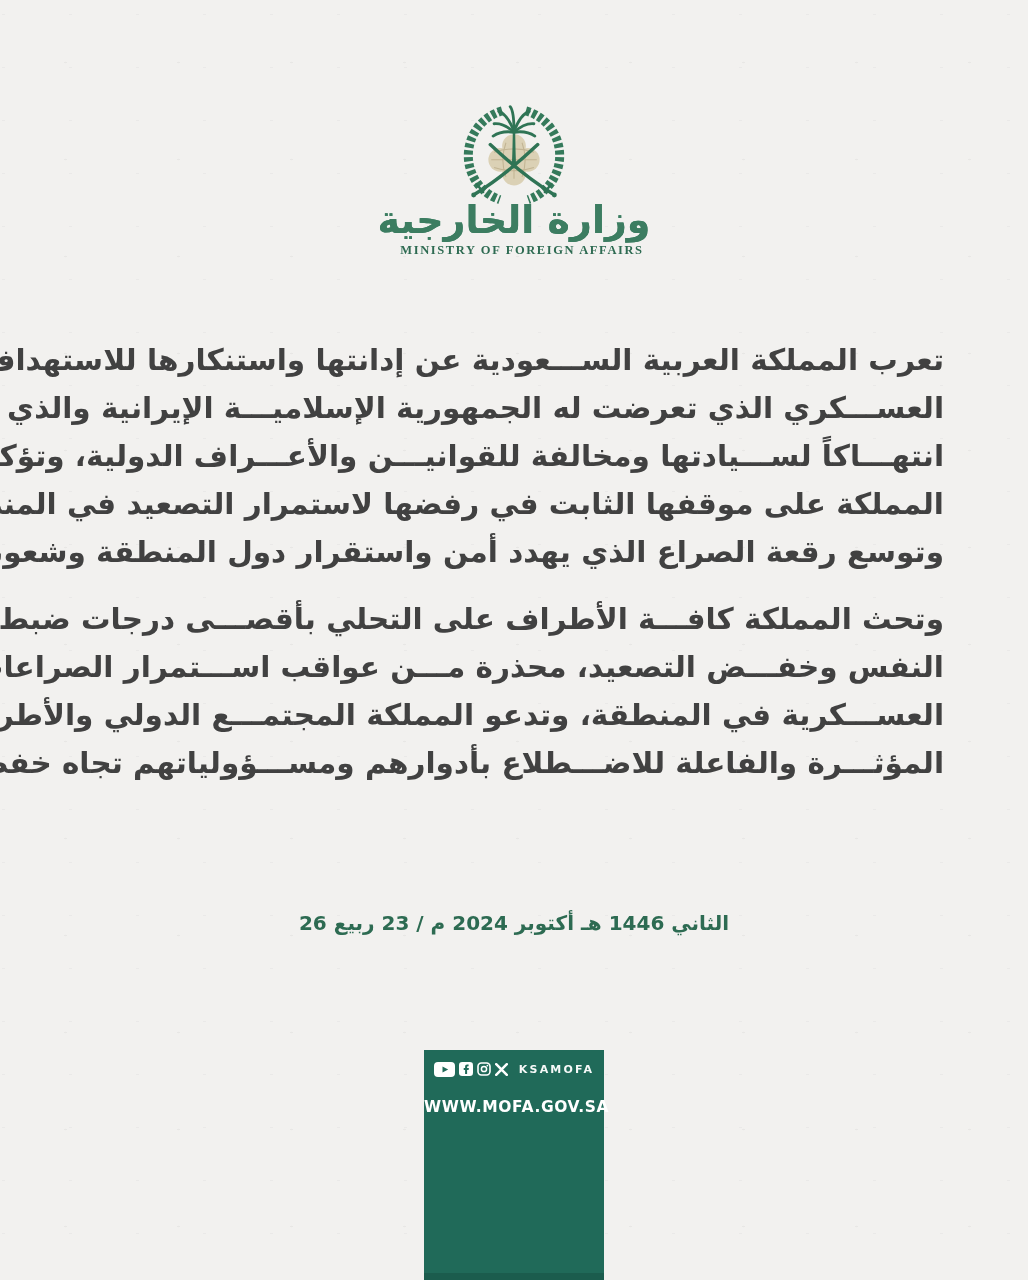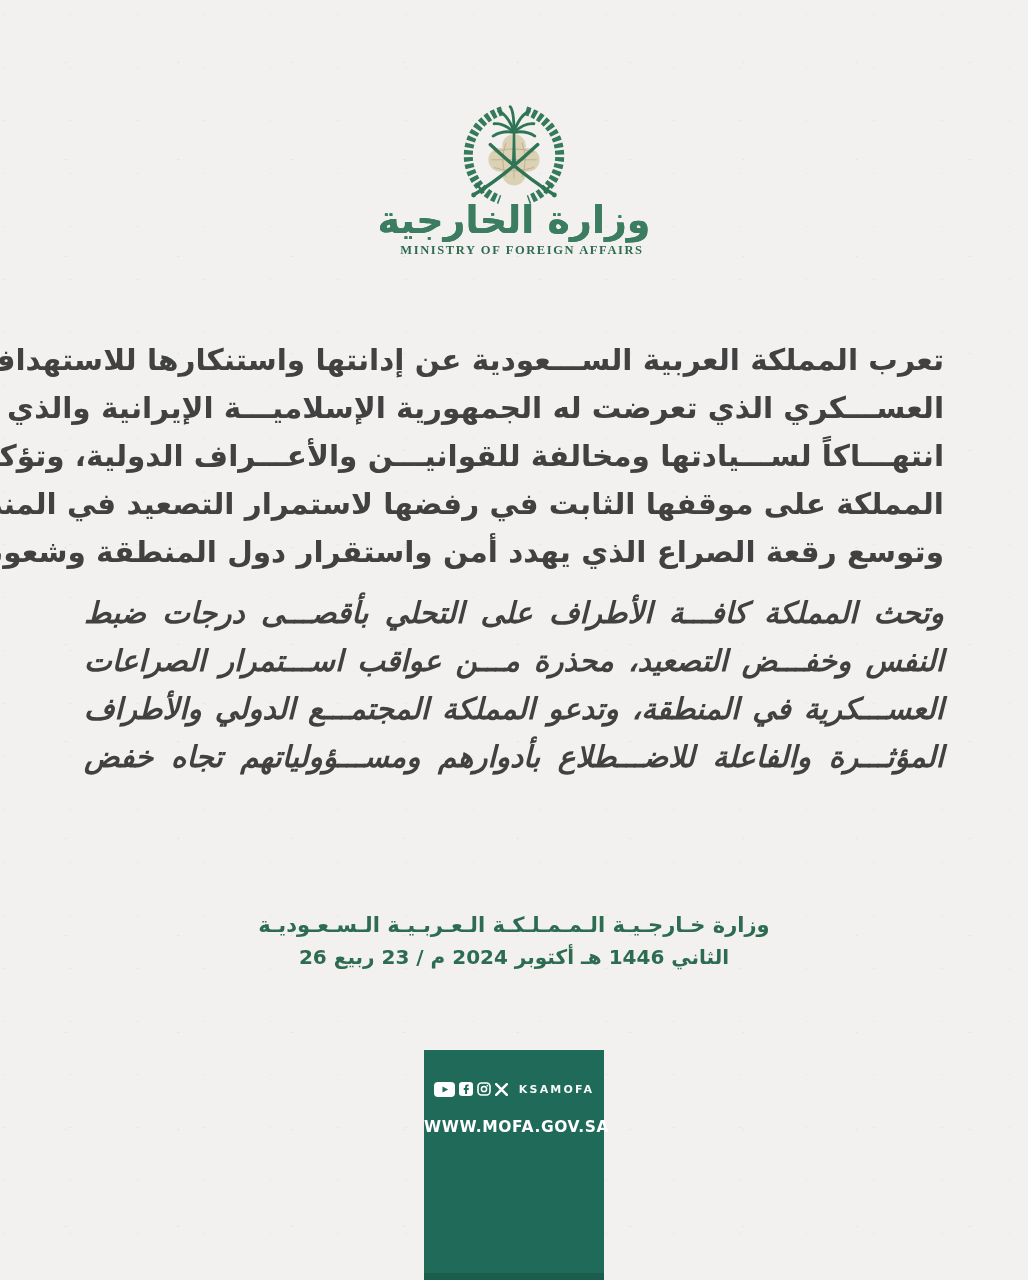--- a/index.html
+++ b/index.html
@@ -21,34 +21,34 @@
     font-size:38px;font-weight:700;color:#3c7d61;direction:rtl;line-height:56px;
     text-shadow:0 0 0 #3c7d61;
   }
   .wordmark-en{
     position:absolute;top:243px;left:0;right:0;text-align:center;
     font-family:"Liberation Serif", serif;font-weight:700;font-size:12.5px;
     letter-spacing:1.6px;color:#2e6b52;padding-left:16px;
   }
   
   .statement{position:absolute;top:336px;left:84px;right:84px;color:#414141;font-weight:700;font-size:29.5px;}
-  .para2{margin-top:13px;font-style:italic;}
+  .para2{margin-top:19px;}
   .line{
     direction:rtl;height:48px;line-height:48px;white-space:nowrap;
     text-align:justify;text-align-last:justify;text-justify:inter-word;
   }
   .line.last{text-align-last:right;}
   
   .signature{position:absolute;top:908px;left:0;right:0;text-align:center;color:#2d6b52;font-weight:700;}
   .sig-org{font-size:21px;line-height:34px;direction:rtl;}
   .sig-date{font-size:20px;line-height:31px;direction:ltr;unicode-bidi:isolate;}
   
   .footer-card{position:absolute;left:424px;top:1050px;width:180px;height:230px;background:#206a59;}
   .footer-card::after{content:"";position:absolute;left:0;right:0;bottom:0;height:7px;background:rgba(0,0,0,0.13);}
-  .footer-inner{padding-top:30px;text-align:center;color:#ffffff;}
+  .footer-inner{padding-top:10px;text-align:center;color:#ffffff;}
   .social-row{display:flex;align-items:center;justify-content:center;gap:4px;height:18px;}
   .social-row svg{display:block;}
   .handle{font-size:11px;letter-spacing:2.2px;font-weight:700;margin-left:7px;opacity:.96;}
   .site{margin-top:20px;font-size:15.5px;font-weight:700;letter-spacing:0.6px;}
 </style>
 </head>
 <body>
 
 <svg class="emblem" width="114" height="112" viewBox="0 0 120 118" aria-hidden="true">
 
@@ -107,21 +107,20 @@
   </div>
   <div class="para para2">
     <div class="line">وتحث المملكة كافـــة الأطراف على التحلي بأقصـــى درجات ضبط</div>
     <div class="line">النفس وخفـــض التصعيد، محذرة مـــن عواقب اســـتمرار الصراعات</div>
     <div class="line">العســـكرية في المنطقة، وتدعو المملكة المجتمـــع الدولي والأطراف</div>
     <div class="line">المؤثـــرة والفاعلة للاضـــطلاع بأدوارهم ومســـؤولياتهم تجاه خفض</div>
   </div>
 </div>
 
 <div class="signature">
-  <div class="sig-org">وزارة خـارجـيـة الـمـمـلـكـة الـعـربـيـة الـسـعـوديـة</div>
   <div class="sig-date">26 أكتوبر 2024 م / 23 ربيع ‎الثاني 1446 هـ</div>
 </div>
 
 <div class="footer-card">
   <div class="footer-inner">
     <div class="social-row">
       <svg width="21" height="15" viewBox="0 0 21 15">
         <rect width="21" height="15" rx="4" fill="#ffffff"></rect>
         <path d="M8.5 4.4 L14.2 7.5 L8.5 10.6 Z" fill="#206a59"></path>
       </svg>

